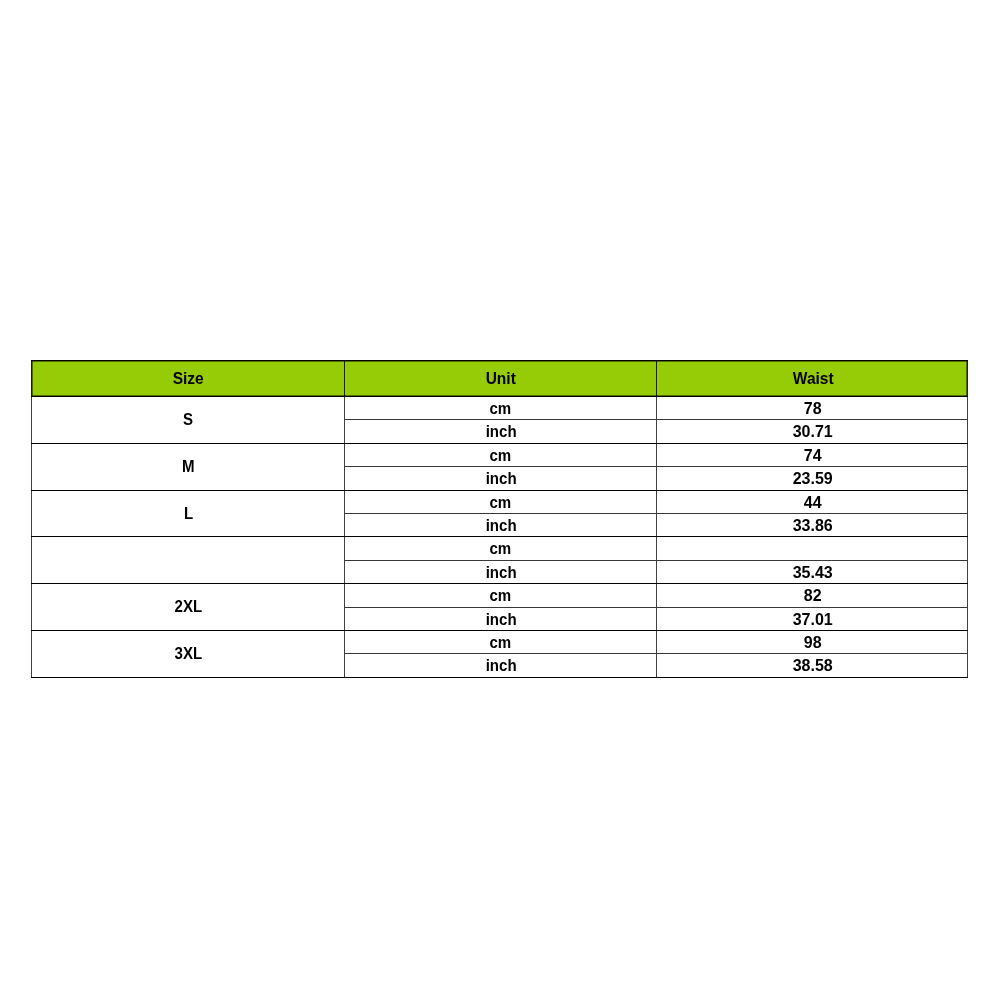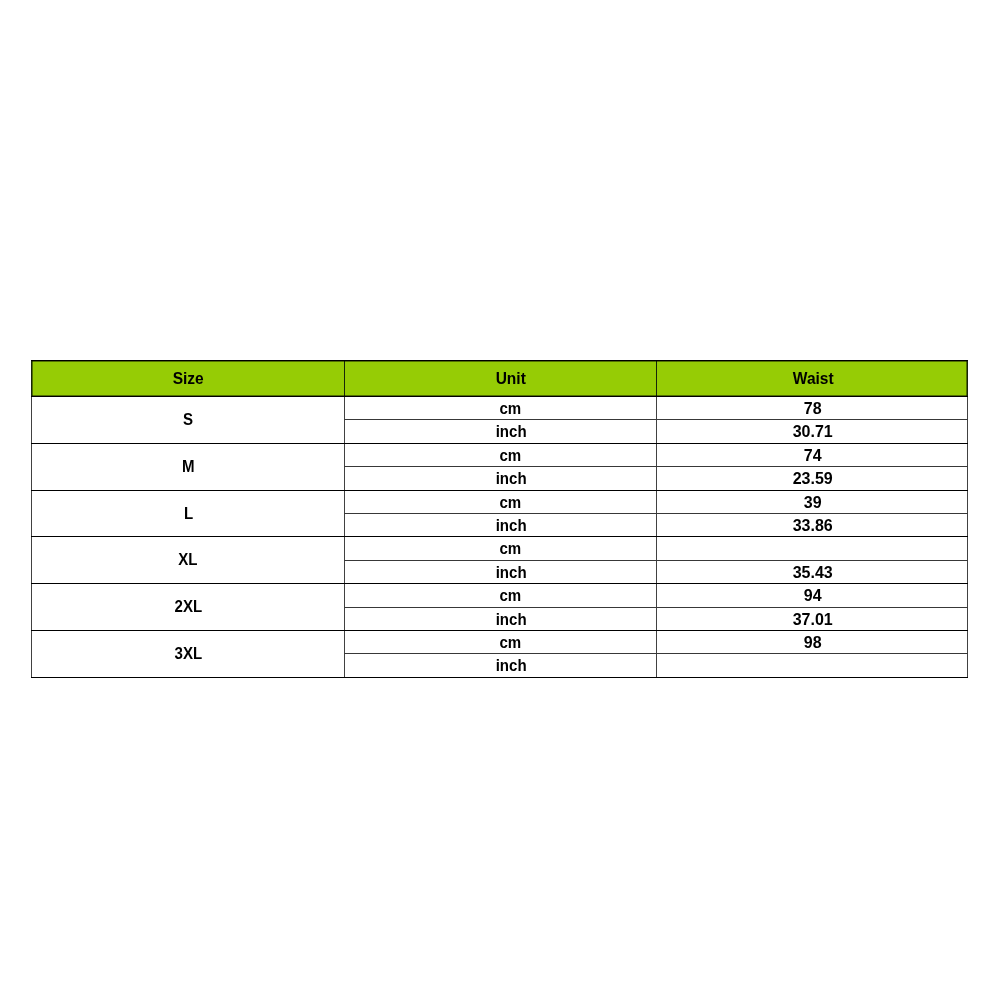--- a/index.html
+++ b/index.html
@@ -9,21 +9,21 @@
   
   #chart{position:absolute;left:0;top:0;width:1000px;height:920px;}
 
   .hdr-band{position:absolute;left:31px;top:360px;width:937px;height:36px;background:#96CC05;}
 
   .cell{position:absolute;display:flex;align-items:center;justify-content:center;
         font-weight:bold;white-space:nowrap;overflow:hidden;
         will-change:transform;font-size:16px;color:#000000;}
   .cell.h{top:360px;height:36px;color:#000000;}
   .col1{left:31px;width:313px;}
-  .col2{left:344px;width:312px;margin-left:10px;}
+  .col2{left:344px;width:312px;}
   .col3{left:656px;width:312px;}
 
   .txt{display:inline-block;}
   .num{transform:translate(0.7px,1.3px);text-align:right;}                    
   .sq {transform:translate(0.7px,1.3px) scaleX(0.94);}       
   .sqh{transform:translate(1.2px,1.3px) scaleX(0.97);}       
 
   .rule{position:absolute;background:#000000;}
   .rule.grey{background:#383838;}
   .rule.vgrey{background:#414141;}
@@ -81,69 +81,69 @@
     <span class="txt num">23.59</span>
   </div>
 
   <div class="cell col1" style="top:489.6px;height:46.8px">
     <span class="txt sq">L</span>
   </div>
   <div class="cell col2" style="top:489.6px;height:23.4px">
     <span class="txt sq">cm</span>
   </div>
   <div class="cell col3" style="top:489.6px;height:23.4px">
-    <span class="txt num">39</span>
+    <span class="txt num">44</span>
   </div>
   <div class="cell col2" style="top:513px;height:23.4px">
     <span class="txt sq">inch</span>
   </div>
   <div class="cell col3" style="top:513px;height:23.4px">
     <span class="txt num">33.86</span>
   </div>
 
-  <div class="cell col1" style="top:536.4px;height:46.8px">
-    <span class="txt sq">XL</span>
-  </div>
   <div class="cell col2" style="top:536.4px;height:23.4px">
     <span class="txt sq">cm</span>
   </div>
   <div class="cell col2" style="top:559.8px;height:23.4px">
     <span class="txt sq">inch</span>
   </div>
   <div class="cell col3" style="top:559.8px;height:23.4px">
     <span class="txt num">35.43</span>
   </div>
 
   <div class="cell col1" style="top:583.2px;height:46.8px">
     <span class="txt sq">2XL</span>
   </div>
   <div class="cell col2" style="top:583.2px;height:23.4px">
     <span class="txt sq">cm</span>
   </div>
   <div class="cell col3" style="top:583.2px;height:23.4px">
-    <span class="txt num">94</span>
+    <span class="txt num">82</span>
   </div>
   <div class="cell col2" style="top:606.6px;height:23.4px">
     <span class="txt sq">inch</span>
   </div>
   <div class="cell col3" style="top:606.6px;height:23.4px">
     <span class="txt num">37.01</span>
   </div>
 
   <div class="cell col1" style="top:630px;height:46.8px">
     <span class="txt sq">3XL</span>
   </div>
   <div class="cell col2" style="top:630px;height:23.4px">
     <span class="txt sq">cm</span>
   </div>
   <div class="cell col3" style="top:630px;height:23.4px">
     <span class="txt num">98</span>
   </div>
   <div class="cell col2" style="top:653.4px;height:23.4px">
     <span class="txt sq">inch</span>
+  </div>
+  <div class="cell col3" style="top:653.4px;height:23.4px">
+    <span class="txt num">38.58</span>
   </div>
 
   <div class="rule vr vgrey" style="left:31px;top:360px;height:318px"></div>
   <div class="rule vr vgrey" style="left:344px;top:360px;height:318px"></div>
   <div class="rule vr vgrey" style="left:656px;top:360px;height:318px"></div>
   <div class="rule vr vgrey" style="left:967px;top:360px;height:318px"></div>
 
   <div class="rule vr hdrline" style="left:31px;top:361px;height:35px"></div>
   <div class="rule vr hdrline" style="left:344px;top:361px;height:35px"></div>
   <div class="rule vr hdrline" style="left:656px;top:361px;height:35px"></div>

